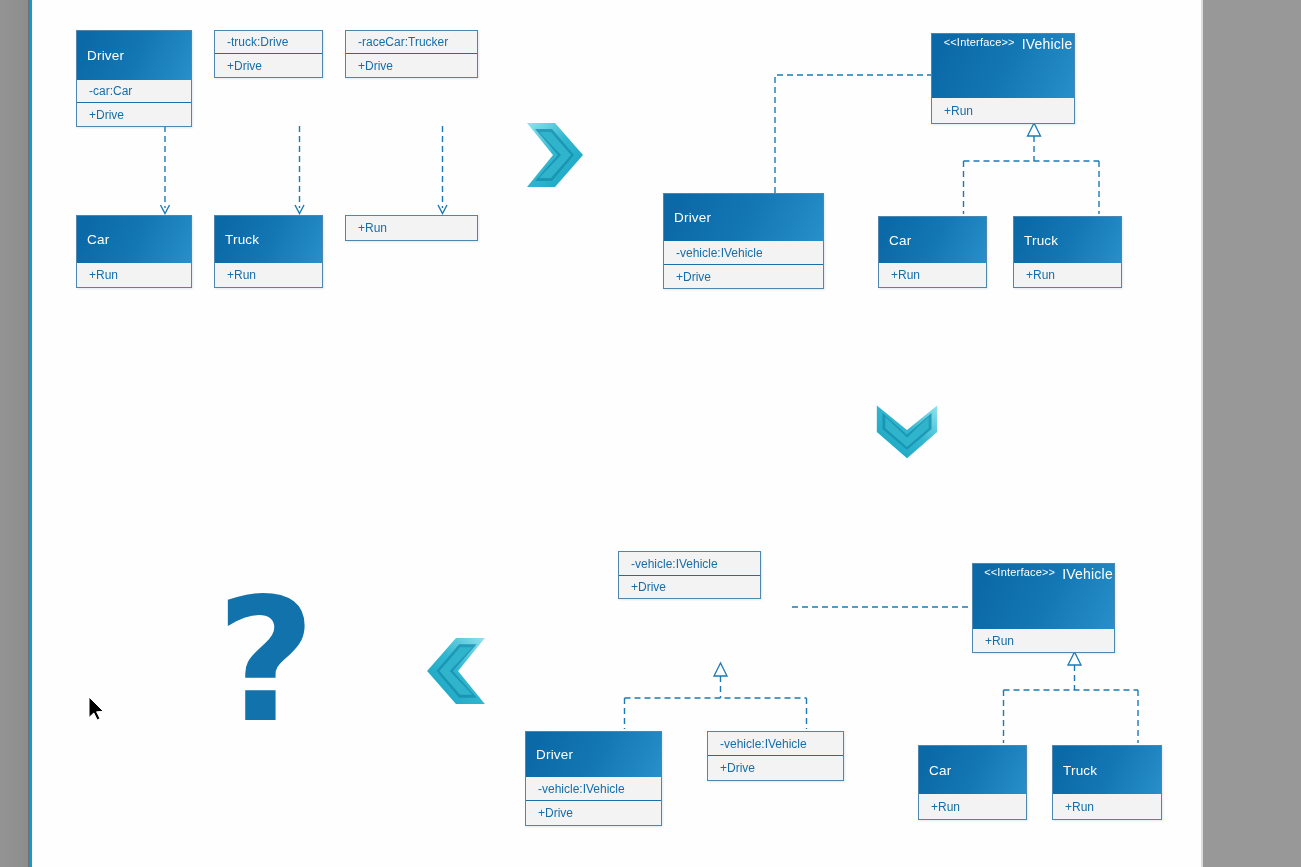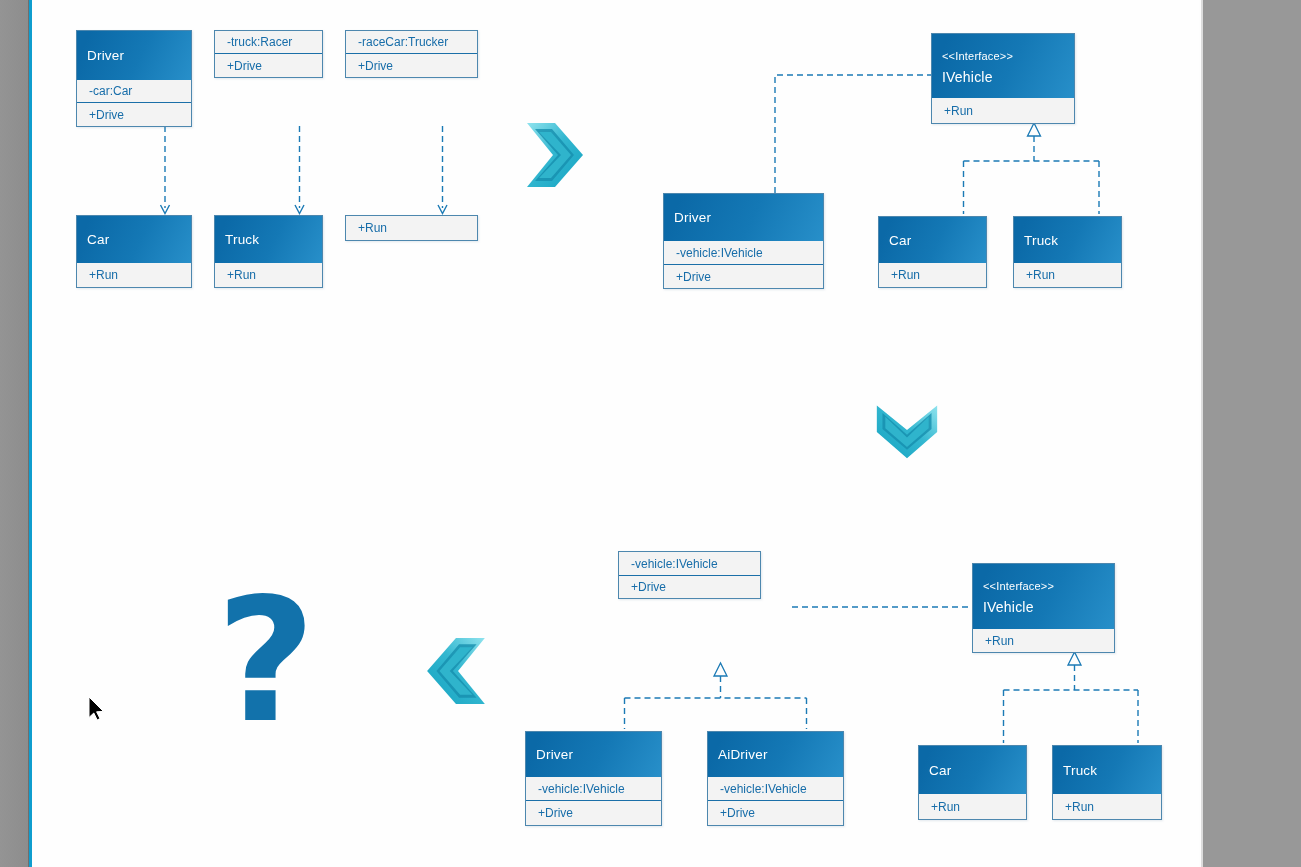--- a/index.html
+++ b/index.html
@@ -15,21 +15,21 @@
   .content { position:absolute; left:32px; top:0; width:1167px; height:867px; background:#fefefe; }
 
   
   .uml-box { position:absolute; background:#f3f3f3; border:1px solid #4d87ae;
              box-shadow:1px 1px 2px rgba(70,110,140,.15); }
   .uml-header {
     background:linear-gradient(115deg,#0b69a7 10%,#1478b5 55%,#2e97d0 115%);
     color:#ffffff; display:flex; align-items:center; padding-left:10px;
     font-size:13.5px; letter-spacing:.2px; box-sizing:border-box;
   }
-  .uml-header.two-line { flex-direction:column; align-items:flex-start; justify-content:center; gap:7px; padding-top:2px; }
+  .uml-header.two-line { flex-direction:row; align-items:flex-start; justify-content:center; gap:7px; padding-top:2px; }
   .uml-header .stereo { font-size:11px; }
   .uml-header .iface-title { font-size:14px; }
   .uml-header.abstract { align-items:flex-end; padding-bottom:12px; font-style:italic; font-weight:bold; }
   .uml-row { background:#f3f3f3; color:#176da9; font-size:12px; display:flex;
              align-items:center; padding-left:12px; box-sizing:border-box; }
   .uml-row.attr { border-bottom:1.5px solid #1a6fa8; }
 
   
   svg.connectors { position:absolute; left:0; top:0; width:1301px; height:867px; pointer-events:none; }
   .dash { stroke:#1b7ab5; stroke-width:1.4; fill:none; stroke-dasharray:6 4; }
@@ -98,21 +98,21 @@
       <path class="dash" d="M1106 690 L1106 743"></path>
     </g>
   </svg>
 
   <div class="uml-box" style="left:44px;top:30px;width:114px;">
     <div class="uml-header" style="height:49px;">Driver</div>
     <div class="uml-row attr" style="height:23px;">-car:Car</div>
     <div class="uml-row" style="height:23px;">+Drive</div>
   </div>
   <div class="uml-box" style="left:182px;top:30px;width:107px;">
-    <div class="uml-row attr" style="height:23px;">-truck:Racer</div>
+    <div class="uml-row attr" style="height:23px;">-truck:Drive</div>
     <div class="uml-row" style="height:23px;">+Drive</div>
   </div>
   <div class="uml-box" style="left:313px;top:30px;width:131px;">
     <div class="uml-row attr" style="height:23px;">-raceCar:Trucker</div>
     <div class="uml-row" style="height:23px;">+Drive</div>
   </div>
   <div class="uml-box" style="left:44px;top:215px;width:114px;">
     <div class="uml-header" style="height:47px;">Car</div>
     <div class="uml-row" style="height:24px;">+Run</div>
   </div>
@@ -155,21 +155,20 @@
       <span class="iface-title">IVehicle</span>
     </div>
     <div class="uml-row" style="height:23px;">+Run</div>
   </div>
   <div class="uml-box" style="left:493px;top:731px;width:135px;">
     <div class="uml-header" style="height:45px;">Driver</div>
     <div class="uml-row attr" style="height:24px;">-vehicle:IVehicle</div>
     <div class="uml-row" style="height:24px;">+Drive</div>
   </div>
   <div class="uml-box" style="left:675px;top:731px;width:135px;">
-    <div class="uml-header" style="height:45px;">AiDriver</div>
     <div class="uml-row attr" style="height:24px;">-vehicle:IVehicle</div>
     <div class="uml-row" style="height:24px;">+Drive</div>
   </div>
   <div class="uml-box" style="left:886px;top:745px;width:107px;">
     <div class="uml-header" style="height:48px;">Car</div>
     <div class="uml-row" style="height:25px;">+Run</div>
   </div>
   <div class="uml-box" style="left:1020px;top:745px;width:108px;">
     <div class="uml-header" style="height:48px;">Truck</div>
     <div class="uml-row" style="height:25px;">+Run</div>

